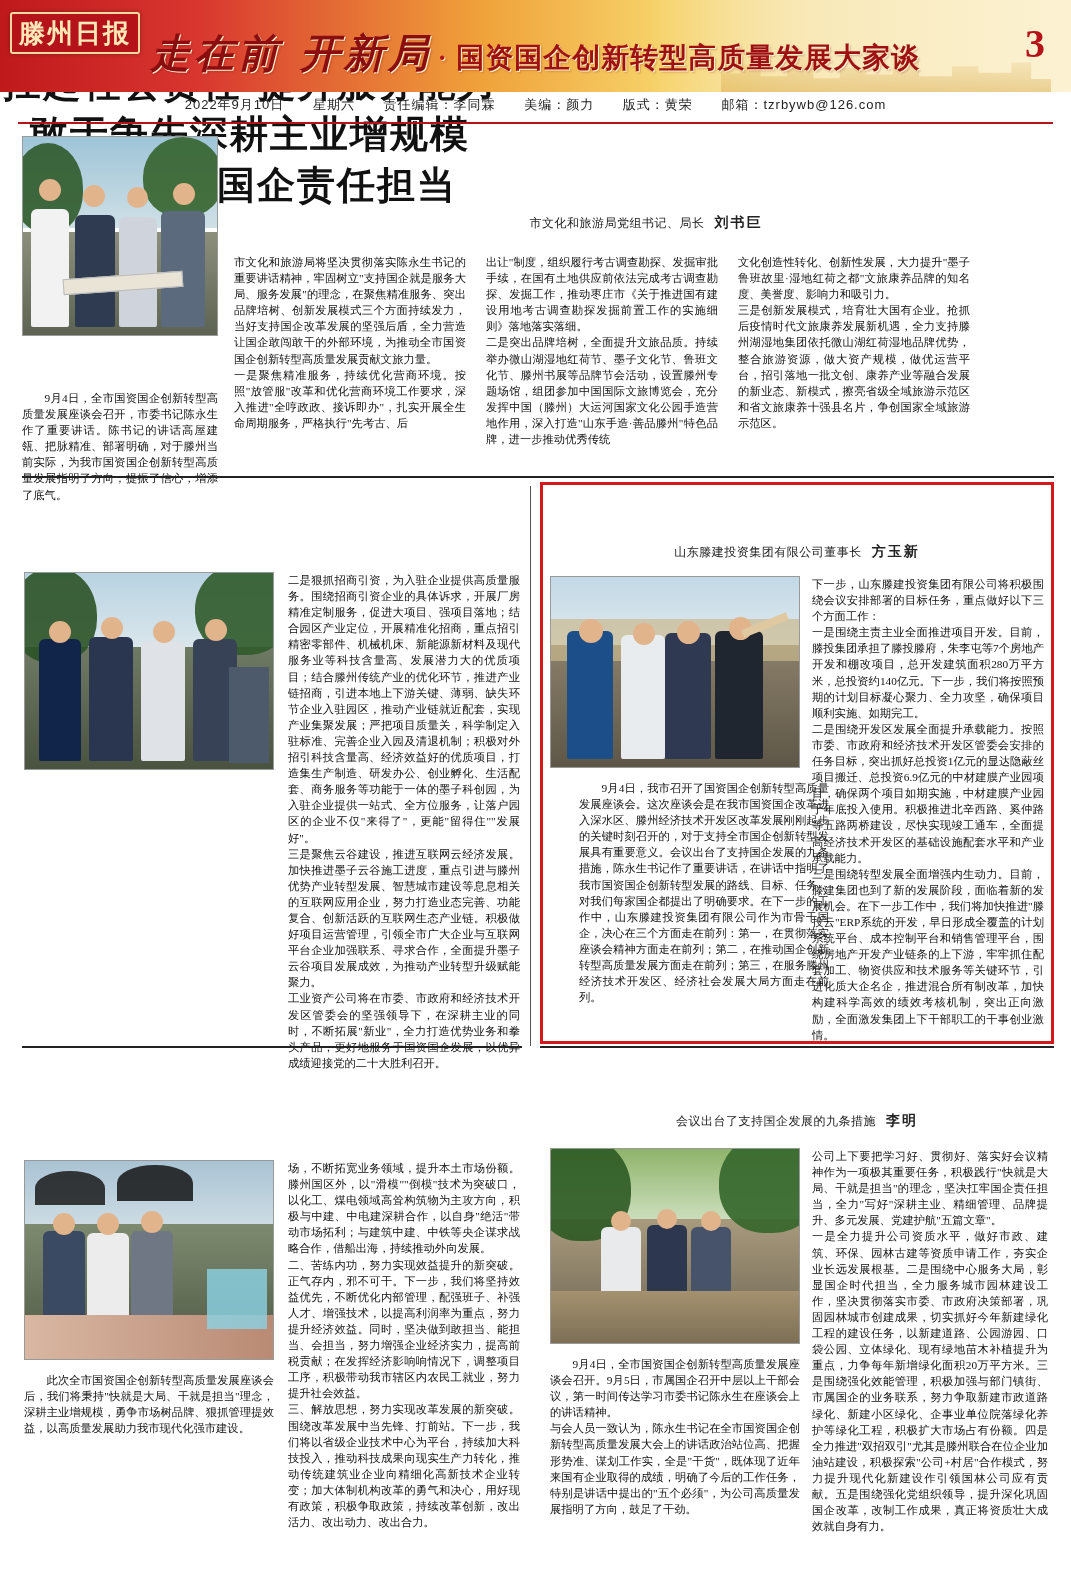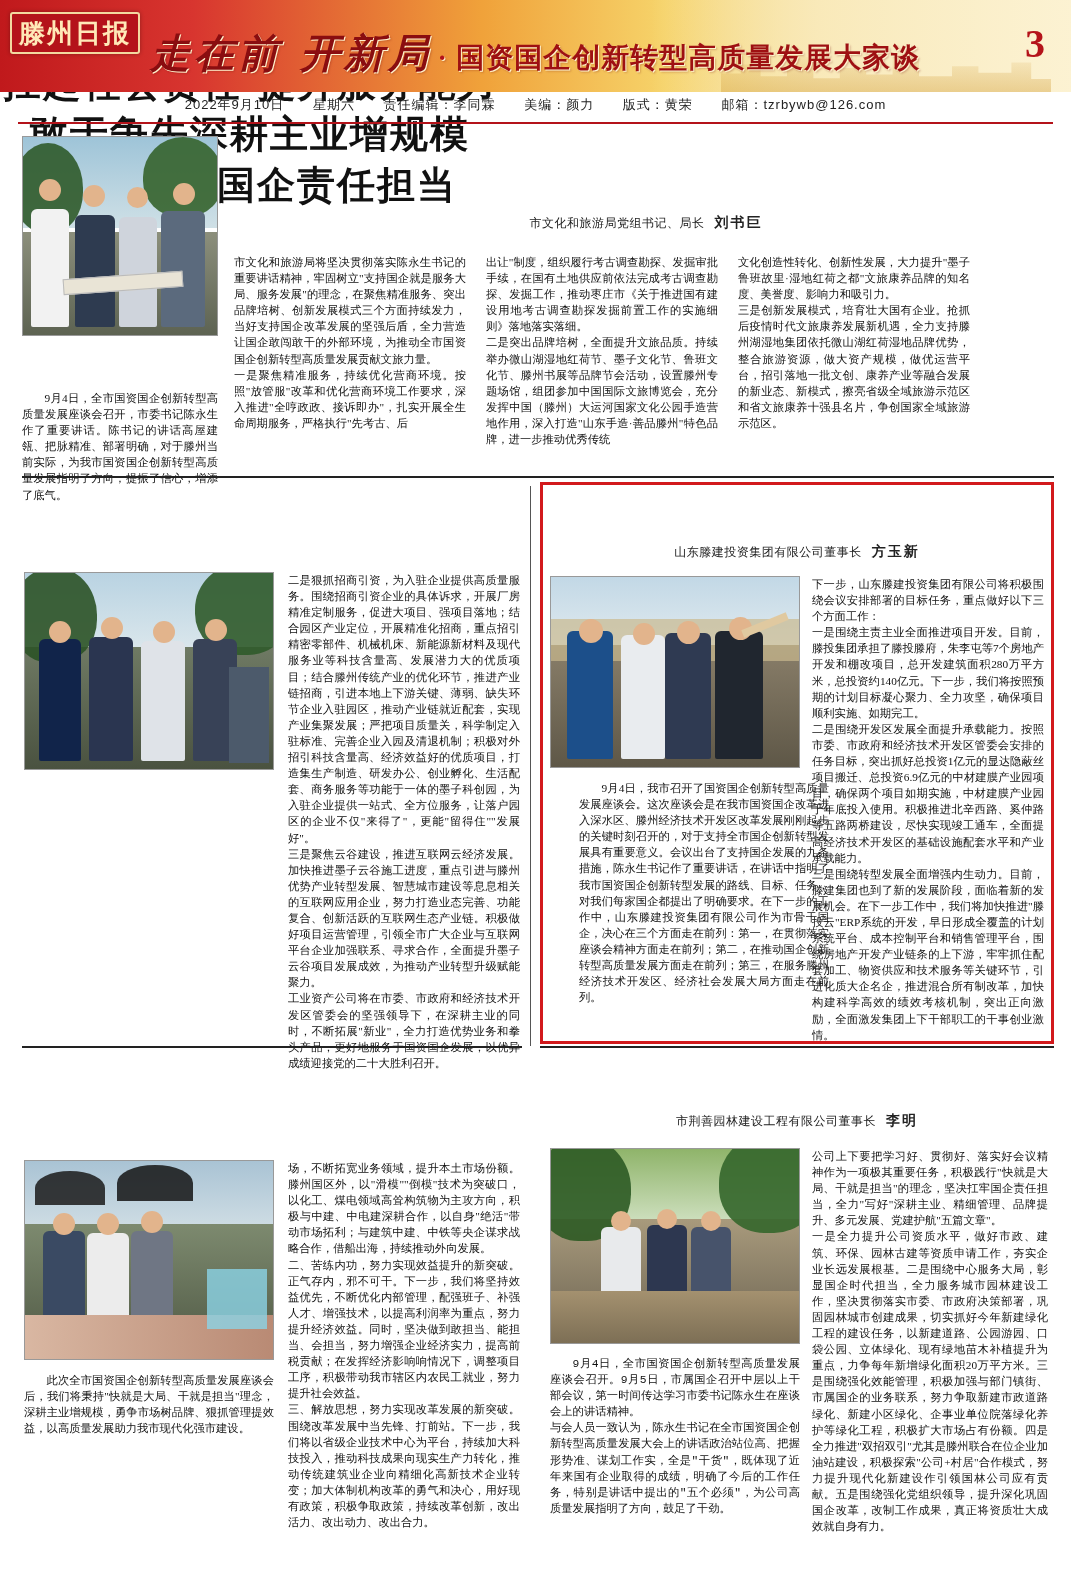--- a/index.html
+++ b/index.html
@@ -224,36 +224,36 @@
       <div style="position:absolute; right:6px; bottom:30px; width:60px; height:60px; background:#8bd3e6; opacity:.8;"></div>
     </div>
   </div>
   <div class="cap body-txt" style="left:24px; top:1372px; width:250px;">此次全市国资国企创新转型高质量发展座谈会后，我们将秉持"快就是大局、干就是担当"理念，深耕主业增规模，勇争市场树品牌、狠抓管理提效益，以高质量发展助力我市现代化强市建设。</div>
   <div class="body-txt" style="position:absolute; left:288px; top:1160px; width:232px; height:420px; white-space:pre-wrap;">场，不断拓宽业务领域，提升本土市场份额。滕州国区外，以"滑模""倒模"技术为突破口，以化工、煤电领域高耸构筑物为主攻方向，积极与中建、中电建深耕合作，以自身"绝活"带动市场拓利；与建筑中建、中铁等央企谋求战略合作，借船出海，持续推动外向发展。
 二、苦练内功，努力实现效益提升的新突破。正气存内，邪不可干。下一步，我们将坚持效益优先，不断优化内部管理，配强班子、补强人才、增强技术，以提高利润率为重点，努力提升经济效益。同时，坚决做到敢担当、能担当、会担当，努力增强企业经济实力，提高前税贡献；在发挥经济影响响情况下，调整项目工序，积极带动我市辖区内农民工就业，努力提升社会效益。
 三、解放思想，努力实现改革发展的新突破。围绕改革发展中当先锋、打前站。下一步，我们将以省级企业技术中心为平台，持续加大科技投入，推动科技成果向现实生产力转化，推动传统建筑业企业向精细化高新技术企业转变；加大体制机构改革的勇气和决心，用好现有政策，积极争取政策，持续改革创新，改出活力、改出动力、改出合力。</div>
 
   <div class="hl" style="left:540px; top:1058px; width:514px; font-size:38px;">坚决扛牢国企责任担当</div>
   <div class="byline" style="position:absolute; left:540px; top:1112px; width:514px;">
-    <span>市荆善园林建设工程有限公司董事长</span><b>李明</b>
+    <span>会议出台了支持国企发展的九条措施</span><b>李明</b>
   </div>
 
   <div class="photo" style="left:550px; top:1148px; width:250px; height:196px;">
     <div class="ph-a">
       <div class="sky" style="background:linear-gradient(#8fb46a,#cfe0c0); height:38%;"></div>
       <div class="ground" style="background:linear-gradient(#a89a7c,#6a6251); height:64%;"></div>
       <div class="tree" style="left:-16px; top:-12px; width:96px; height:104px; background:#2c5a24;"></div>
       <div class="tree" style="right:-20px; top:-16px; width:100px; height:100px; background:#34662b;"></div>
       <div class="person" style="left:50px; width:40px; height:108px; background:#e8eaec;"></div>
       <div class="head" style="left:60px; top:62px; width:20px; height:20px;"></div>
       <div class="person" style="left:96px; width:40px; height:110px; background:#2d3750;"></div>
       <div class="head" style="left:106px; top:60px; width:20px; height:20px;"></div>
       <div class="person" style="left:140px; width:40px; height:108px; background:#47536b;"></div>
       <div class="head" style="left:150px; top:62px; width:20px; height:20px;"></div>
       <div style="position:absolute; left:0; bottom:0; width:100%; height:52px; background:linear-gradient(#a4916f,#7d6f55);"></div>
     </div>
   </div>
-  <div class="cap body-txt" style="left:550px; top:1356px; width:250px; white-space:pre-wrap;font-family:Liberation Mono, monospace;">9月4日，全市国资国企创新转型高质量发展座谈会召开。9月5日，市属国企召开中层以上干部会议，第一时间传达学习市委书记陈永生在座谈会上的讲话精神。
+  <div class="cap body-txt" style="left:550px; top:1356px; width:250px; white-space:pre-wrap;">9月4日，全市国资国企创新转型高质量发展座谈会召开。9月5日，市属国企召开中层以上干部会议，第一时间传达学习市委书记陈永生在座谈会上的讲话精神。
 与会人员一致认为，陈永生书记在全市国资国企创新转型高质量发展大会上的讲话政治站位高、把握形势准、谋划工作实，全是"干货"，既体现了近年来国有企业取得的成绩，明确了今后的工作任务，特别是讲话中提出的"五个必须"，为公司高质量发展指明了方向，鼓足了干劲。</div>
   <div class="body-txt" style="position:absolute; left:812px; top:1148px; width:236px; height:432px; white-space:pre-wrap;">公司上下要把学习好、贯彻好、落实好会议精神作为一项极其重要任务，积极践行"快就是大局、干就是担当"的理念，坚决扛牢国企责任担当，全力"写好"深耕主业、精细管理、品牌提升、多元发展、党建护航"五篇文章"。
 一是全力提升公司资质水平，做好市政、建筑、环保、园林古建等资质申请工作，夯实企业长远发展根基。二是围绕中心服务大局，彰显国企时代担当，全力服务城市园林建设工作，坚决贯彻落实市委、市政府决策部署，巩固园林城市创建成果，切实抓好今年新建绿化工程的建设任务，以新建道路、公园游园、口袋公园、立体绿化、现有绿地苗木补植提升为重点，力争每年新增绿化面积20万平方米。三是围绕强化效能管理，积极加强与部门镇街、市属国企的业务联系，努力争取新建市政道路绿化、新建小区绿化、企事业单位院落绿化养护等绿化工程，积极扩大市场占有份额。四是全力推进"双招双引"尤其是滕州联合在位企业加油站建设，积极探索"公司+村居"合作模式，努力提升现代化新建设作引领国林公司应有贡献。五是围绕强化党组织领导，提升深化巩固国企改革，改制工作成果，真正将资质壮大成效就自身有力。</div>
 
 </div>
 
 </body></html>

